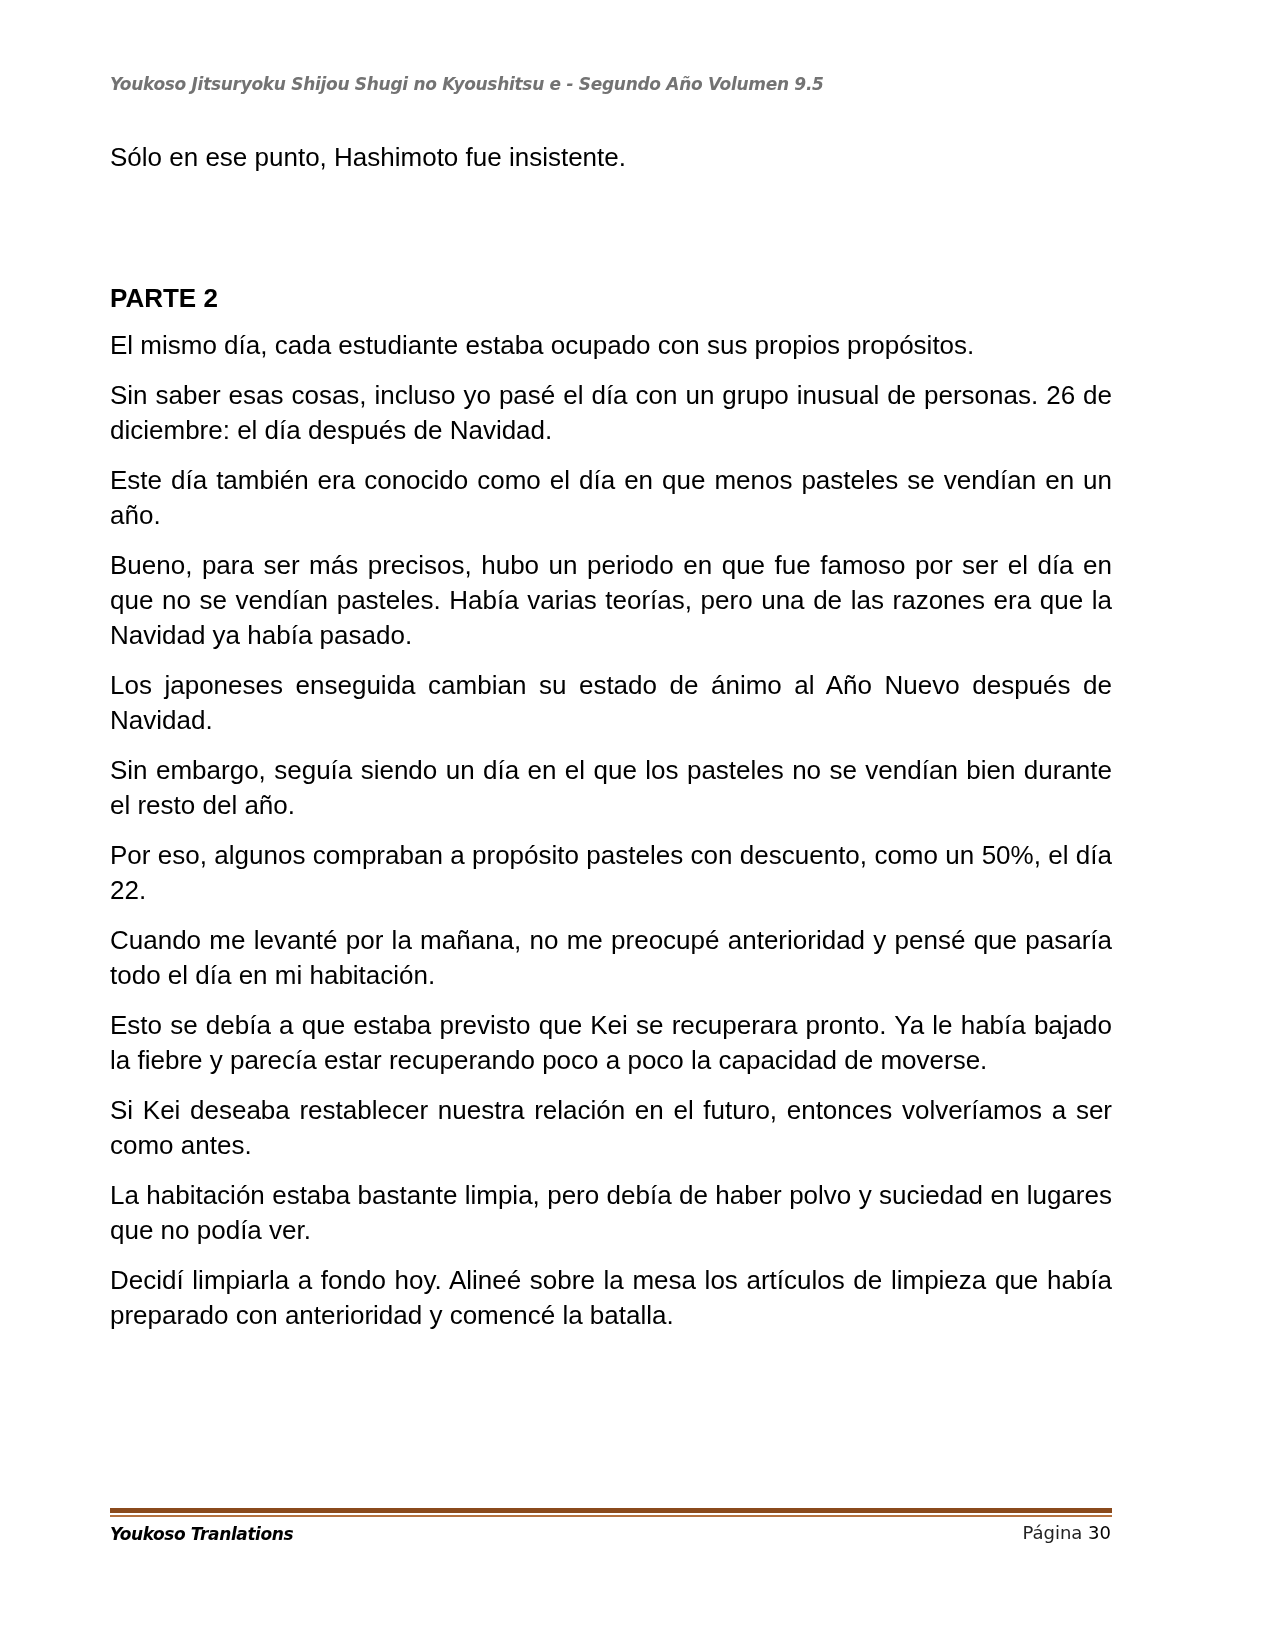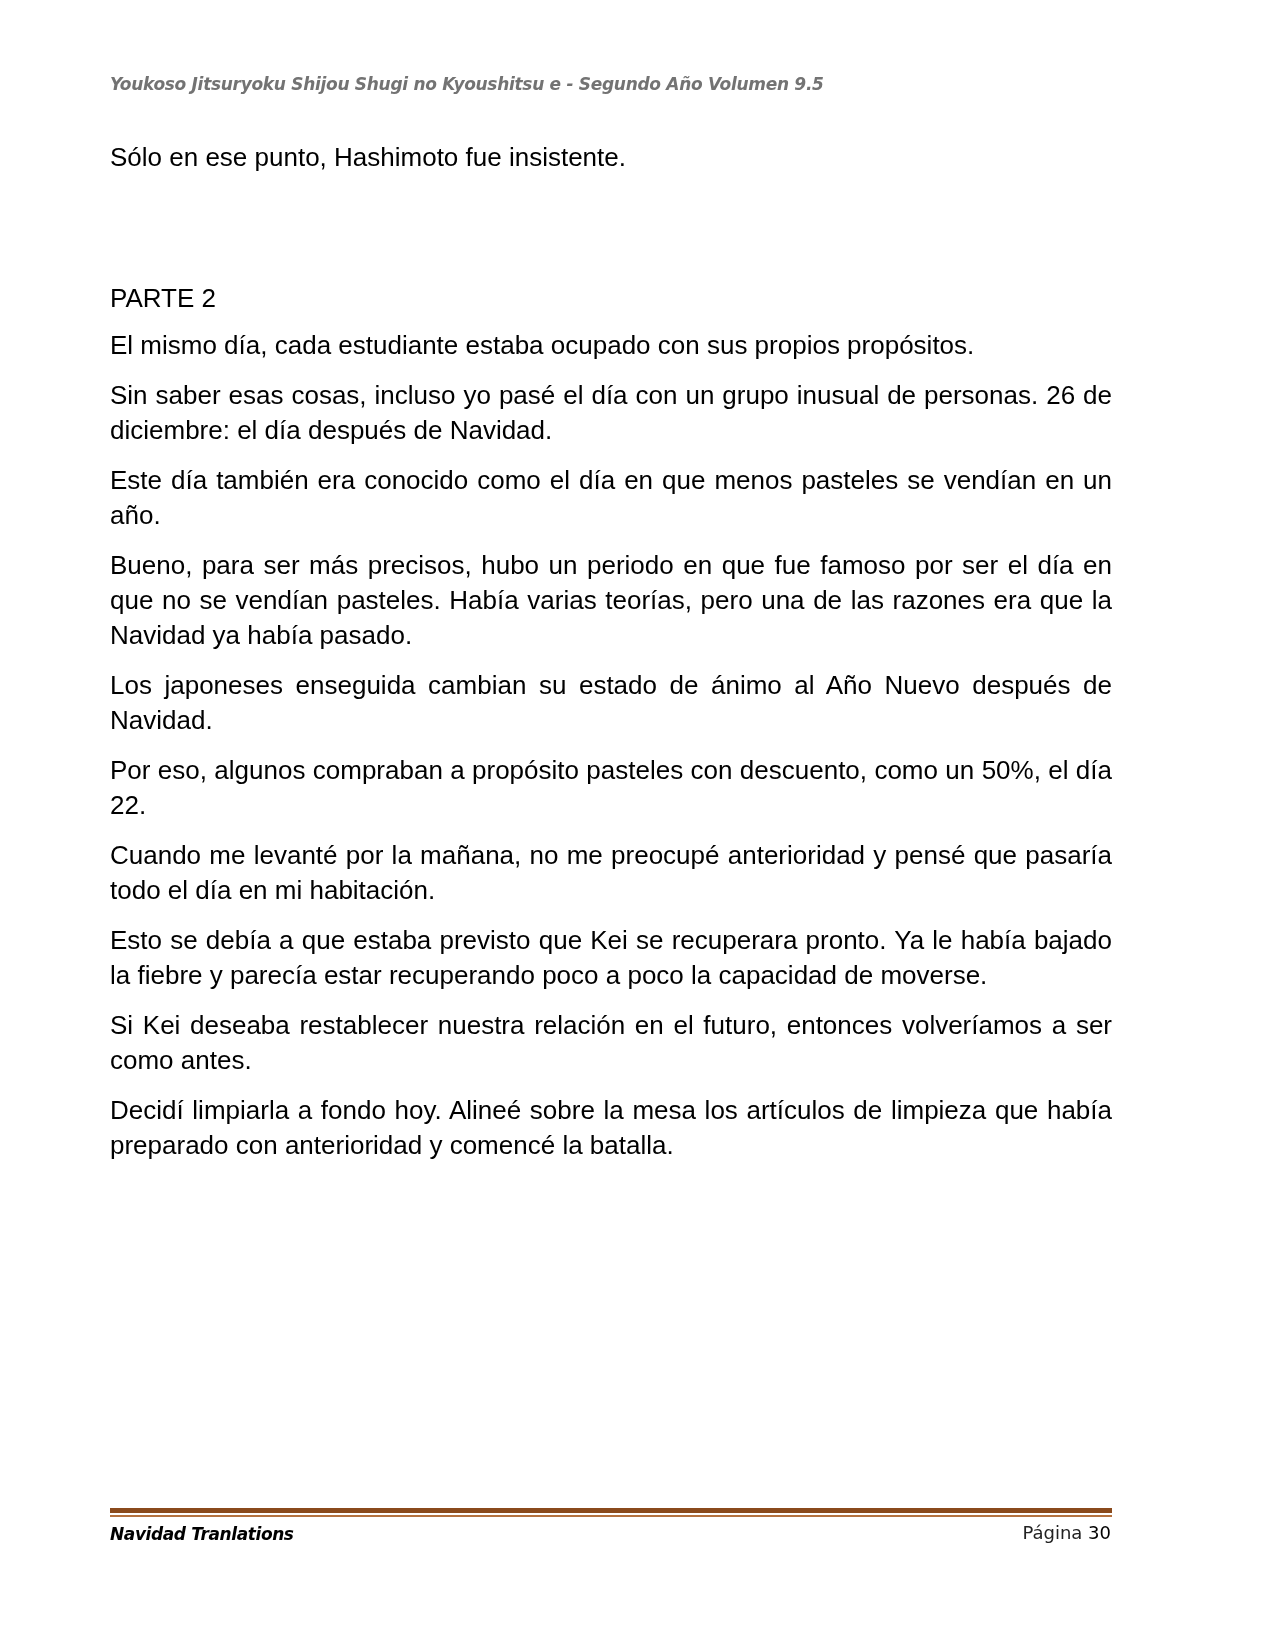--- a/index.html
+++ b/index.html
@@ -9,21 +9,21 @@
     font-family: "DejaVu Sans", sans-serif; font-weight: bold; font-style: italic;
     font-size: 17px; letter-spacing: -0.3px; color: #737373;
   }
   .body {
     position: absolute; left: 110px; top: 140px; width: 1002px;
     font-family: "Liberation Sans", sans-serif; font-size: 26px; line-height: 35px;
     text-align: justify;
   }
   .body p { margin: 0 0 15px 0; }
   .body p.first { margin-bottom: 106px; }
-  .body h2 { font-size: 26px; font-weight: normal; margin: 0 0 12px 0; line-height: 35px; }
+  .body h2 { font-size: 26px; font-weight: bold; margin: 0 0 12px 0; line-height: 35px; }
   .rule-wrap { position: absolute; left: 110px; top: 1508px; width: 1002px; }
   .rule-thick { height: 5px; background: #8a4a1c; }
   .rule-gap { height: 2px; background: #fff; }
   .rule-thin { height: 2px; background: #b5723f; }
   .footer-left {
     position: absolute; left: 110px; top: 1524px;
     font-family: "DejaVu Sans", sans-serif; font-weight: bold; font-style: italic;
     font-size: 17px; letter-spacing: -0.4px;
   }
   .footer-right {
@@ -38,30 +38,32 @@
 <div class="header">Youkoso Jitsuryoku Shijou Shugi no Kyoushitsu e - Segundo Año Volumen 9.5</div>
 
 <div class="body">
   <p class="first">Sólo en ese punto, Hashimoto fue insistente.</p>
   <h2>PARTE 2</h2>
   <p>El mismo día, cada estudiante estaba ocupado con sus propios propósitos.</p>
   <p>Sin saber esas cosas, incluso yo pasé el día con un grupo inusual de personas. 26 de diciembre: el día después de Navidad.</p>
   <p>Este día también era conocido como el día en que menos pasteles se vendían en un año.</p>
   <p>Bueno, para ser más precisos, hubo un periodo en que fue famoso por ser el día en que no se vendían pasteles. Había varias teorías, pero una de las razones era que la Navidad ya había pasado.</p>
   <p>Los japoneses enseguida cambian su estado de ánimo al Año Nuevo después de Navidad.</p>
+  <p>Sin embargo, seguía siendo un día en el que los pasteles no se vendían bien durante el resto del año.</p>
   <p>Por eso, algunos compraban a propósito pasteles con descuento, como un 50%, el día 22.</p>
   <p>Cuando me levanté por la mañana, no me preocupé anterioridad y pensé que pasaría todo el día en mi habitación.</p>
   <p>Esto se debía a que estaba previsto que Kei se recuperara pronto. Ya le había bajado la fiebre y parecía estar recuperando poco a poco la capacidad de moverse.</p>
   <p>Si Kei deseaba restablecer nuestra relación en el futuro, entonces volveríamos a ser como antes.</p>
+  <p>La habitación estaba bastante limpia, pero debía de haber polvo y suciedad en lugares que no podía ver.</p>
   <p>Decidí limpiarla a fondo hoy. Alineé sobre la mesa los artículos de limpieza que había preparado con anterioridad y comencé la batalla.</p>
 </div>
 
 <div class="rule-wrap">
   <div class="rule-thick"></div>
   <div class="rule-gap"></div>
   <div class="rule-thin"></div>
 </div>
 
-<div class="footer-left">Navidad Tranlations</div>
+<div class="footer-left">Youkoso Tranlations</div>
 <div class="footer-right">
   <span>Página</span>
   <span class="num">30</span>
 </div>
 
 </body></html>

